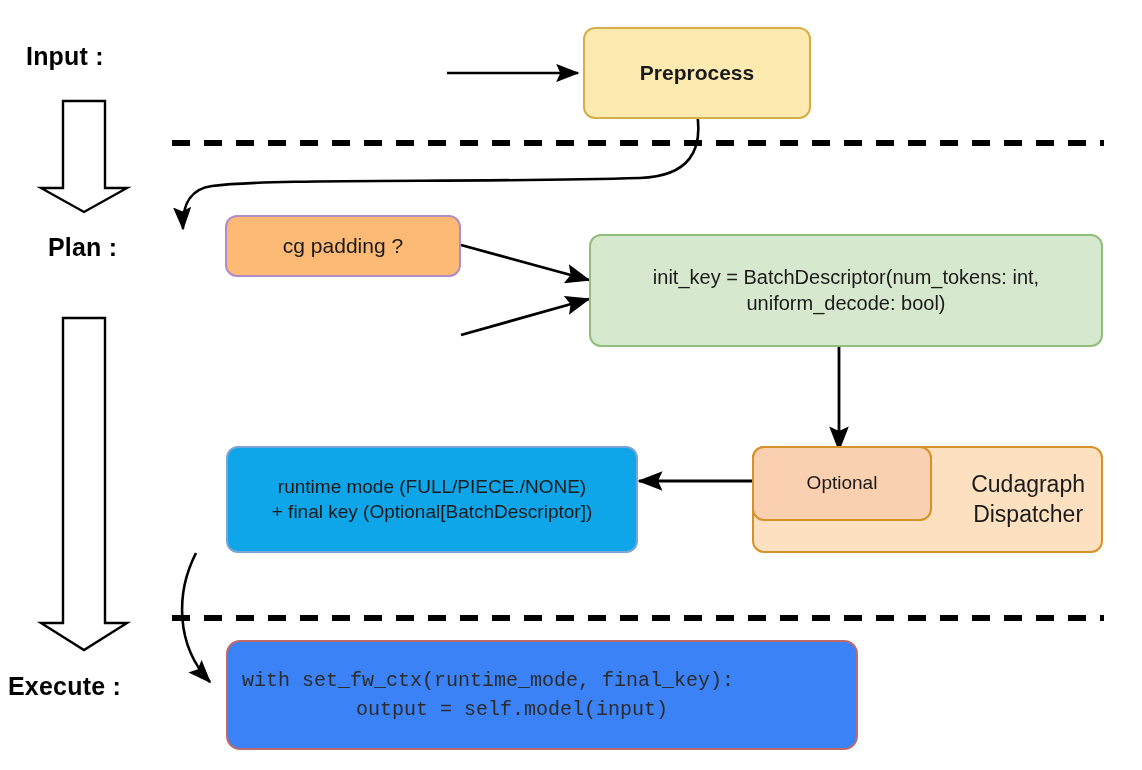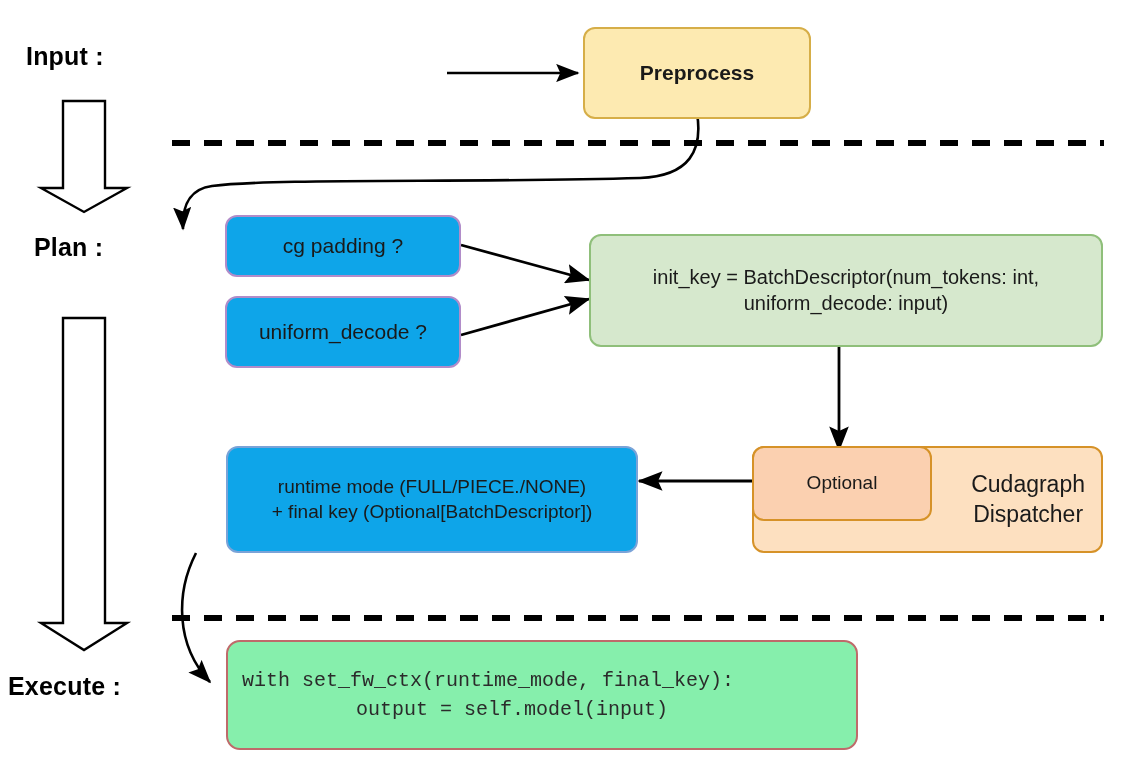--- a/index.html
+++ b/index.html
@@ -53,21 +53,21 @@
     background: #f4cccc;
     border-color: #cc6666;
     font-size: 21px;
   }
   .node-preprocess {
     background: #fdeab1;
     border-color: #d6ae48;
     font-size: 21px;
   }
   .node-purple {
-    background: #0ea5e9;
+    background: #fdba74;
     border-color: #b18cc9;
     font-size: 21px;
   }
   .node-green {
     background: #d6e8cd;
     border-color: #8fbf7a;
     font-size: 20px;
   }
   .node-blue {
     background: #0ea5e9;
@@ -81,21 +81,21 @@
     align-items: center;
     justify-content: flex-end;
     padding-right: 16px;
   }
   .node-orange-inner {
     background: #fbd0b0;
     border-color: #d69228;
     font-size: 19px;
   }
   .node-code {
-    background: #86efac;
+    background: #3b82f6;
     border-color: #bf6a6a;
     font-family: "Liberation Mono", monospace;
     font-size: 20px;
     color: #2b2b2b;
     justify-content: flex-start;
     align-items: center;
     white-space: pre;
     padding-left: 14px;
     line-height: 1.45;
     border-radius: 14px;
@@ -129,32 +129,31 @@
     <line x1="461" y1="335" x2="589" y2="299" stroke="#000000" stroke-width="2.8" marker-end="url(#arrowhead)"></line>
 
     <line x1="839" y1="347" x2="839" y2="450" stroke="#000000" stroke-width="2.8" marker-end="url(#arrowhead)"></line>
 
     <line x1="752" y1="481" x2="639" y2="481" stroke="#000000" stroke-width="2.8" marker-end="url(#arrowhead)"></line>
 
     <path d="M 196,553 C 176,592 175,645 210,682" fill="none" stroke="#000000" stroke-width="2.6" marker-end="url(#arrowhead)"></path>
   </svg>
 
   <div class="stage-label" style="left:26px; top:42px;">Input :</div>
-  <div class="stage-label" style="left:34px; top:233px;">Plan :</div>
+  <div class="stage-label" style="left:48px; top:233px;">Plan :</div>
   <div class="stage-label" style="left:8px; top:672px;">Execute :</div>
 
 
   <div class="node node-preprocess" style="left:583px; top:27px; width:228px; height:92px;font-weight:bold;">Preprocess</div>
 
   <div class="node node-purple" style="left:225px; top:215px; width:236px; height:62px;">cg padding ?</div>
 
-  <div class="node node-purple" style="left:225px; top:296px; width:236px; height:72px;">uniform_decode ?</div>
 
   <div class="node node-green multiline" style="left:589px; top:234px; width:514px; height:113px;">init_key = BatchDescriptor(num_tokens: int,
-uniform_decode: input)</div>
+uniform_decode: bool)</div>
 
   <div class="node node-orange-outer multiline" style="left:752px; top:446px; width:351px; height:107px;">Cudagraph
 Dispatcher</div>
 
   <div class="node node-orange-inner" style="left:752px; top:446px; width:180px; height:75px;">Optional</div>
 
   <div class="node node-blue multiline" style="left:226px; top:446px; width:412px; height:107px;">runtime mode (FULL/PIECE./NONE)
 + final key (Optional[BatchDescriptor])</div>
 
   <div class="node node-code" style="left:226px; top:640px; width:632px; height:110px;">with set_fw_ctx(runtime_mode, final_key):

